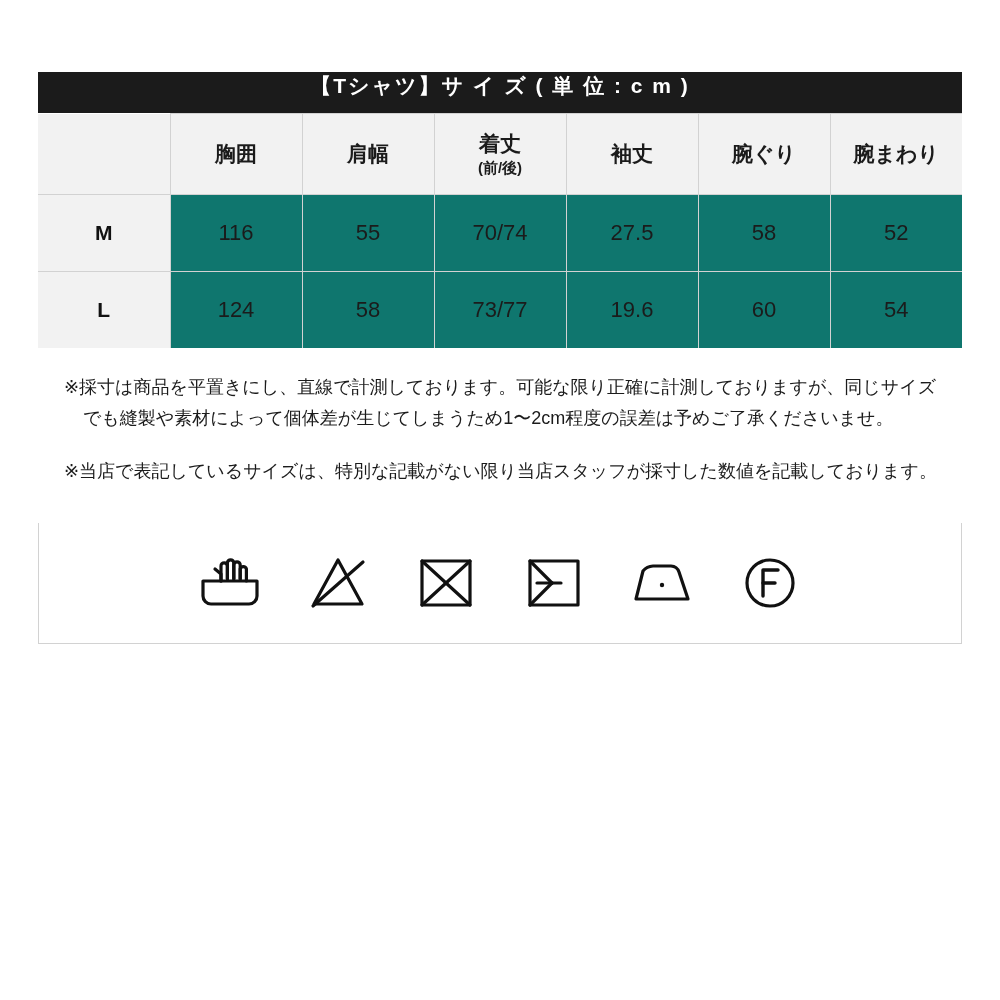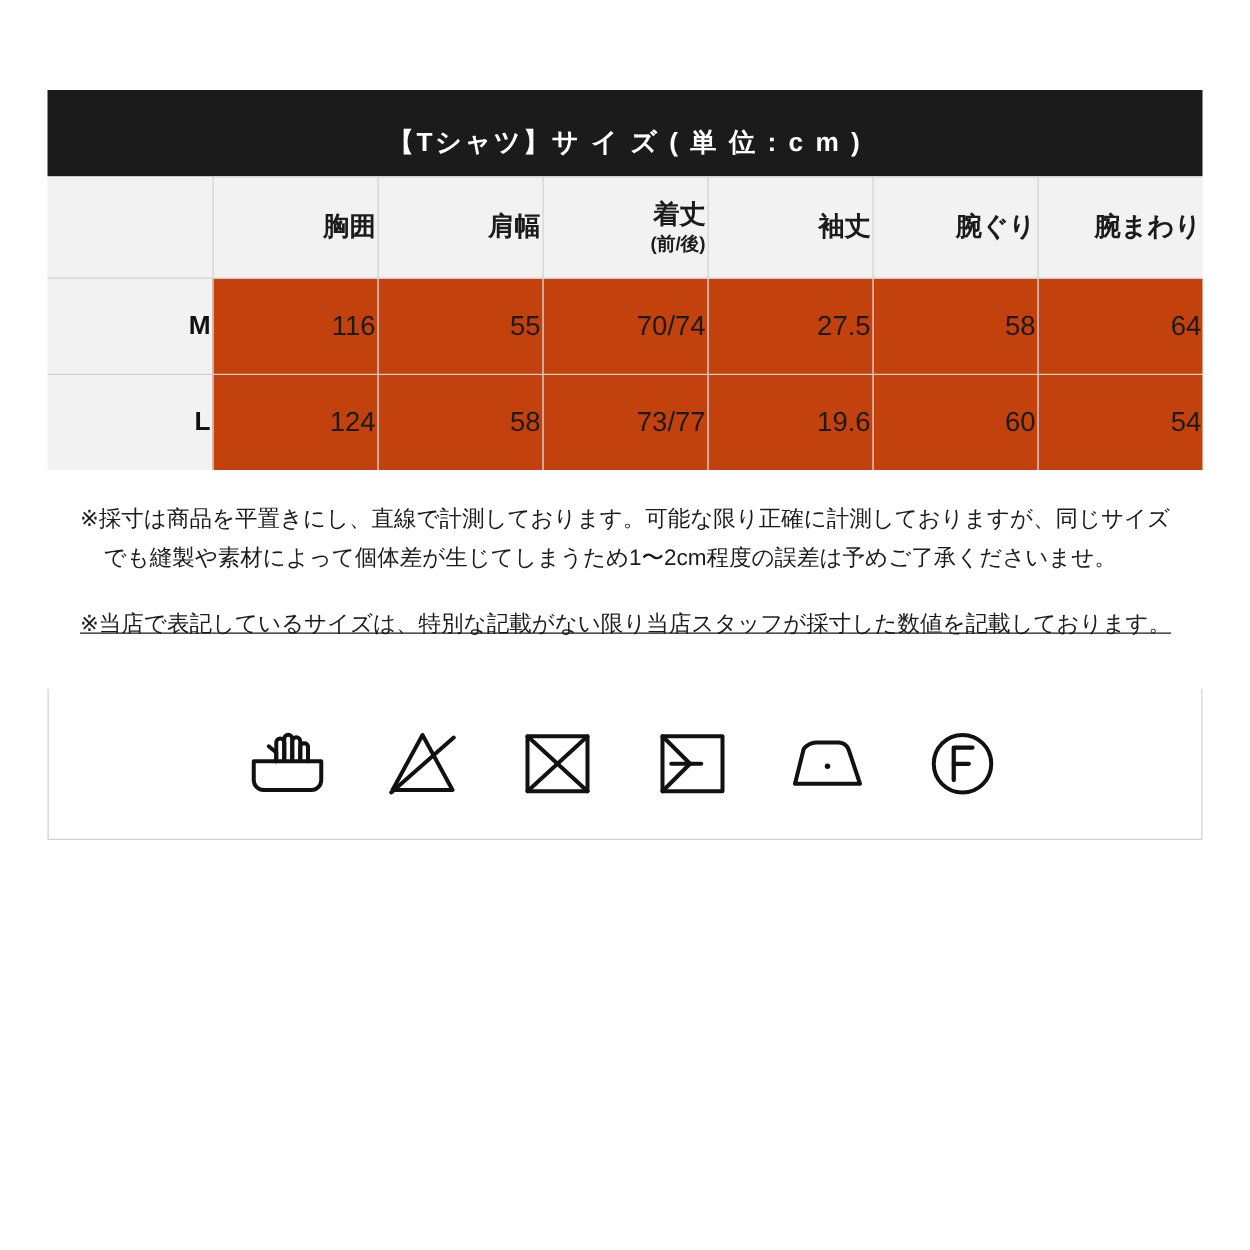--- a/index.html
+++ b/index.html
@@ -25,31 +25,31 @@
   
   .size-block {
     margin-top: 72px;
   }
   .band {
     background: #1b1b1b;
     color: #ffffff;
     text-align: center;
     font-size: 21px;
     letter-spacing: 2px;
-    padding: 28px 0 13px;
+    padding: 0 0 13px;
     font-weight: bold;
   }
   table.size {
     width: 100%;
     border-collapse: collapse;
     table-layout: fixed;
   }
   table.size th, table.size td {
     border: 1px solid #d2d2d2;
-    text-align: right;
+    text-align: center;
     vertical-align: middle;
   }
   table.size thead th {
     background: #f2f2f2;
     height: 78px;
     font-size: 21px;
     font-weight: bold;
     color: #1b1b1b;
     line-height: 1.25;
   }
@@ -67,21 +67,21 @@
   table.size tbody th {
     background: #f2f2f2;
     width: 86px;
     font-size: 21px;
     font-weight: bold;
     border-left: none;
   }
   table.size tbody td {
     height: 74px;
     font-size: 22px;
-    background: #c2410c;
+    background: #0f766e;
     color: #1b1b1b;
   }
   table.size tbody tr:last-child td,
   table.size tbody tr:last-child th {
     border-bottom: none;
   }
   table.size td:last-child, table.size th:last-child {
     border-right: none;
     margin-left: 48px;
   }
@@ -92,21 +92,21 @@
     padding: 0 20px 0 26px;
   }
   .note {
     font-size: 18px;
     line-height: 1.72;
     color: #1b1b1b;
     text-indent: -1.05em;
     padding-left: 1.05em;
     margin-bottom: 22px;
   }
-  .note:last-child { margin-bottom: 0; text-decoration: underline; }
+  .note:last-child { margin-bottom: 0; }
 
   
   .material-block { margin-top: 34px; }
   .material-body {
     border: 1px solid #d2d2d2;
     border-top: none;
     height: 88px;
     display: flex;
     align-items: center;
     justify-content: center;
@@ -158,21 +158,21 @@
         </tr>
       </thead>
       <tbody>
         <tr>
           <th>M</th>
           <td>116</td>
           <td>55</td>
           <td>70/74</td>
           <td>27.5</td>
           <td>58</td>
-          <td>64</td>
+          <td>52</td>
         </tr>
         <tr>
           <th>L</th>
           <td>124</td>
           <td>58</td>
           <td>73/77</td>
           <td>19.6</td>
           <td>60</td>
           <td>54</td>
         </tr>

